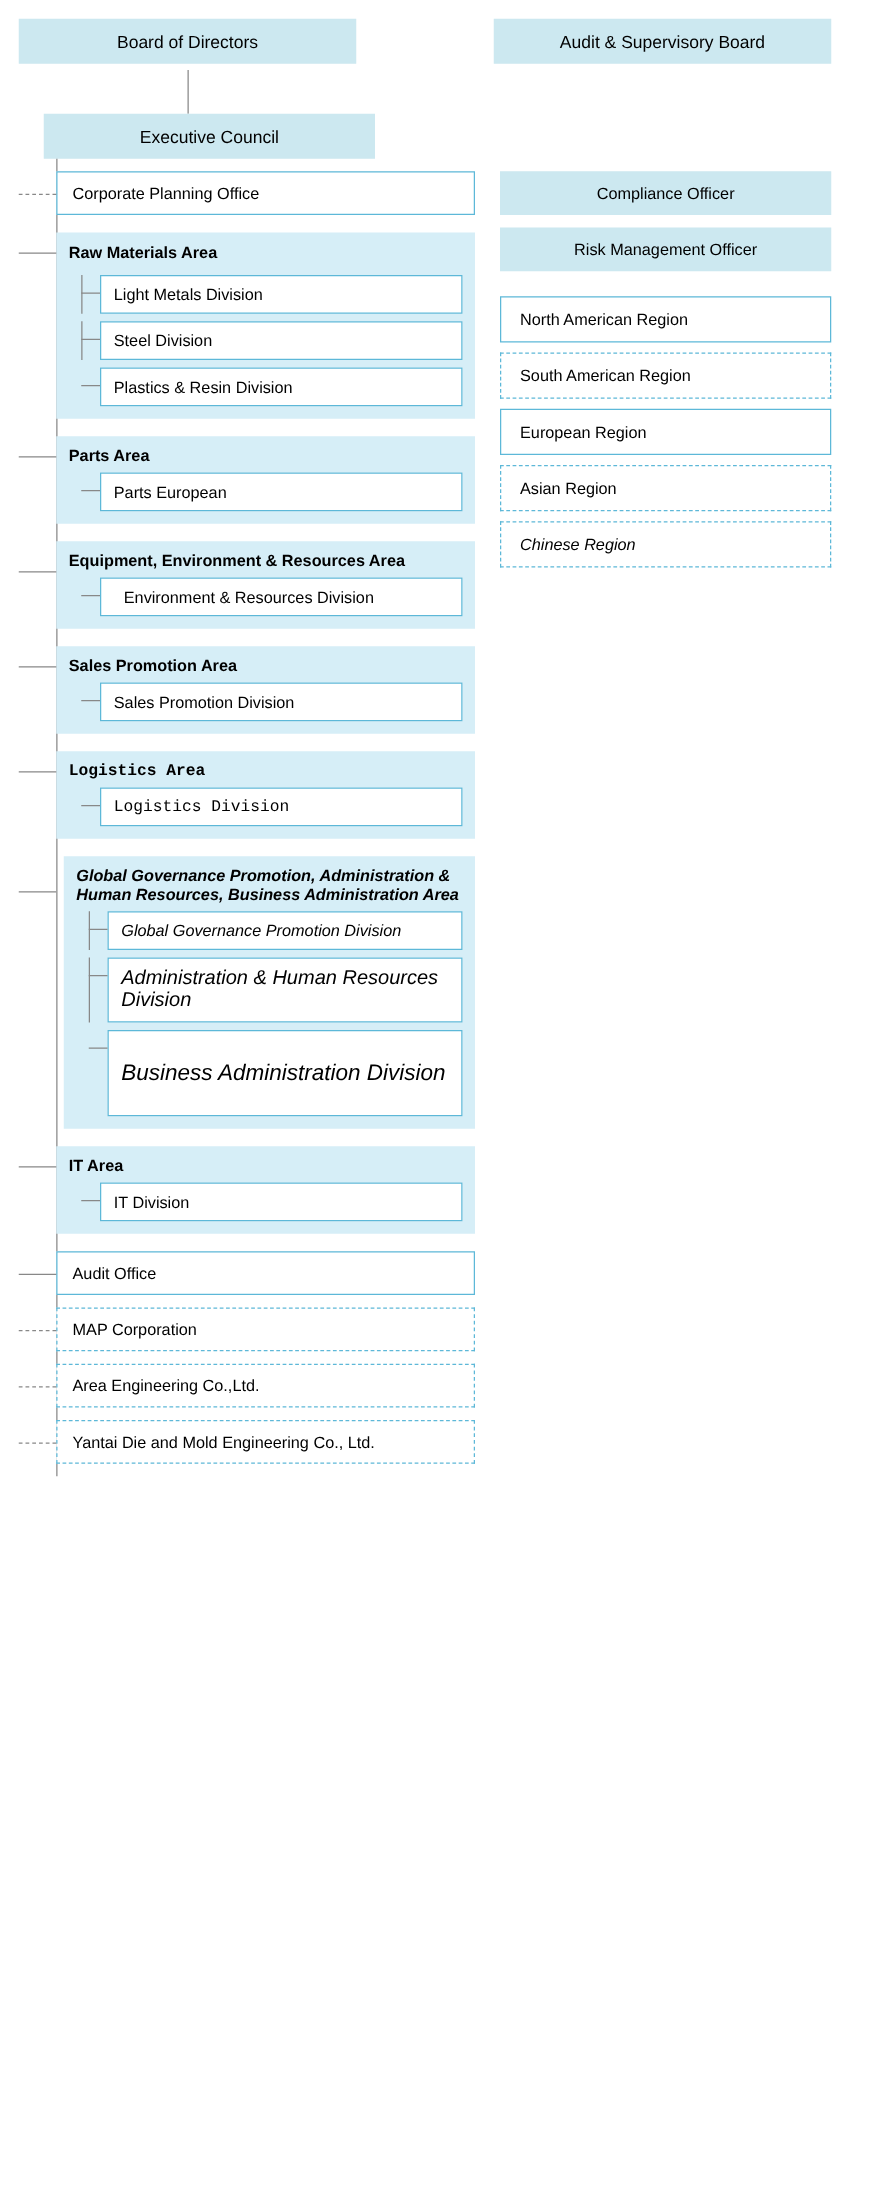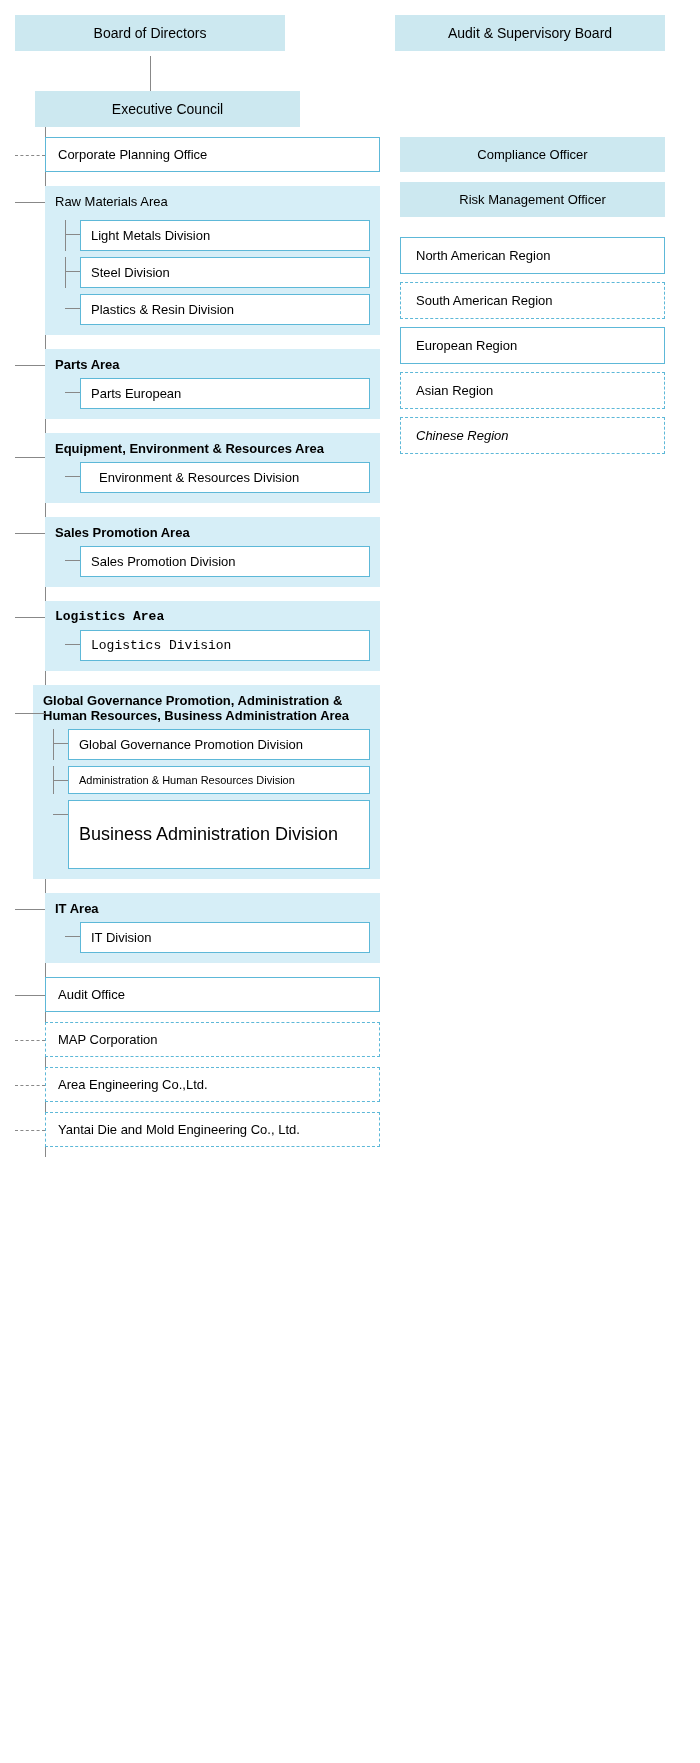--- a/index.html
+++ b/index.html
@@ -97,21 +97,21 @@
         <div style="position:relative; margin-bottom:14px; padding-left:30px;">
           <div style="position:absolute; left:0; top:50%; width:30px; border-top:1px dashed #888;"></div>
           <div style="border:1px solid #5db8d8; padding:9px 12px; background:#fff; font-size:13px;">Corporate Planning Office</div>
         </div>
 
         <div style="position:relative; margin-bottom:14px;">
 
           <div style="position:absolute; left:0; top:16px; width:30px; border-top:1px solid #888;"></div>
           <div style="margin-left:30px;">
             <div style="background:#d6eef7; padding:8px 10px 10px 10px;">
-              <div style="font-weight:400; font-size:13px; margin-bottom:11px;">Raw Materials Area</div>
+              <div style="font-weight:700; font-size:13px; margin-bottom:11px;">Raw Materials Area</div>
 
               <div style="display:flex; margin-top:6px;">
                 <div style="width:25px; flex-shrink:0; position:relative;">
                   <div style="position:absolute; left:10px; top:0; bottom:0; border-left:1px solid #888;"></div>
                   <div style="position:absolute; left:10px; top:14px; width:15px; border-top:1px solid #888;"></div>
                 </div>
                 <div style="border:1px solid #5db8d8; padding:7px 10px; background:#fff; font-size:13px; flex:1;">Light Metals Division</div>
               </div>
 
               <div style="display:flex; margin-top:6px;">
@@ -189,38 +189,38 @@
                   <div style="position:absolute; left:10px; top:14px; width:15px; border-top:1px solid #888;"></div>
                 </div>
                 <div style="border:1px solid #5db8d8; padding:7px 10px; background:#fff; font-size:13px; flex:1;">Logistics Division</div>
               </div>
             </div>
           </div>
         </div>
 
         <div style="position:relative; margin-bottom:14px;">
           <div style="position:absolute; left:0; top:28px; width:30px; border-top:1px solid #888;"></div>
-          <div style="margin-left:18px;">
+          <div style="margin-left:36px;font-style:italic;">
             <div style="background:#d6eef7; padding:8px 10px 10px 10px;">
               <div style="font-weight:700; font-size:13px; margin-bottom:4px;">Global Governance Promotion, Administration &amp; Human Resources, Business Administration Area</div>
 
               <div style="display:flex; margin-top:6px;">
                 <div style="width:25px; flex-shrink:0; position:relative;">
                   <div style="position:absolute; left:10px; top:0; bottom:0; border-left:1px solid #888;"></div>
                   <div style="position:absolute; left:10px; top:14px; width:15px; border-top:1px solid #888;"></div>
                 </div>
                 <div style="border:1px solid #5db8d8; padding:7px 10px; background:#fff; font-size:13px; flex:1;">Global Governance Promotion Division</div>
               </div>
 
               <div style="display:flex; margin-top:6px;">
                 <div style="width:25px; flex-shrink:0; position:relative;">
                   <div style="position:absolute; left:10px; top:0; bottom:0; border-left:1px solid #888;"></div>
                   <div style="position:absolute; left:10px; top:14px; width:15px; border-top:1px solid #888;"></div>
                 </div>
-                <div style="border:1px solid #5db8d8; padding:7px 10px; background:#fff; font-size:11px; flex:1;">Administration &amp; Human Resources Division</div>
+                <div style="border:1px solid #5db8d8; padding:7px 10px; background:#fff; font-size:16px; flex:1;">Administration &amp; Human Resources Division</div>
               </div>
 
               <div style="display:flex; margin-top:6px;">
                 <div style="width:25px; flex-shrink:0; position:relative;">
                   <div style="position:absolute; left:10px; top:14px; width:15px; border-top:1px solid #888;"></div>
                 </div>
                 <div style="border:1px solid #5db8d8; padding:23px 10px; background:#fff; font-size:18px; flex:1;">Business Administration Division</div>
               </div>
             </div>
           </div>

